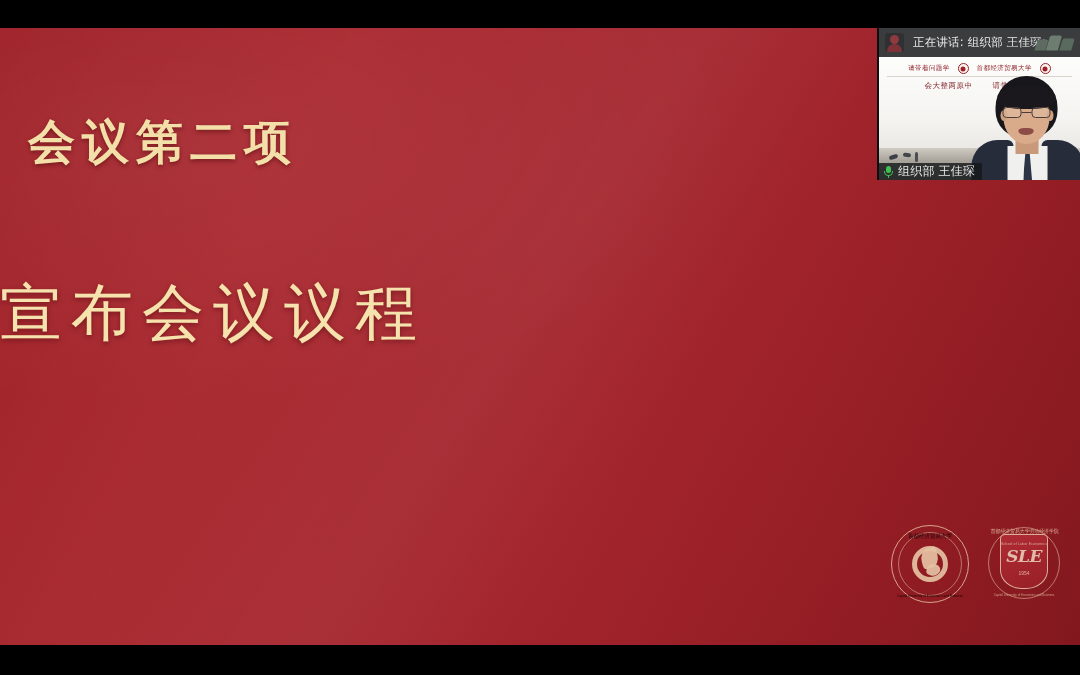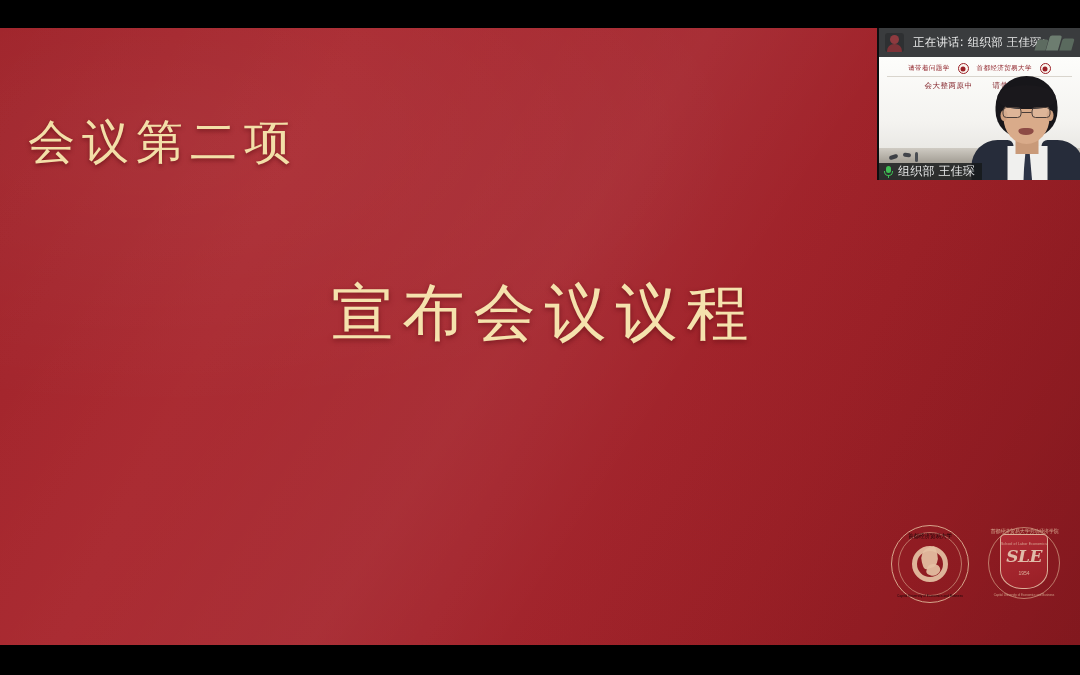--- a/index.html
+++ b/index.html
@@ -43,40 +43,38 @@
   .slide-inner { position:relative; z-index:2; width:100%; height:100%; }
 
   
   .slide-heading {
     position:absolute;
     left:28px; top:86px;
     font-family:"DejaVu Serif", "Liberation Serif", serif;
     font-size:47px;
     line-height:1.18;
     letter-spacing:7px;
-    font-weight:400;
+    font-weight:700;
     color:#f3dfa8;
     text-shadow:0 2px 4px rgba(80,8,12,0.55);
     white-space:nowrap;
   }
 
   
   .slide-title {
     position:absolute;
     left:0; right:0; top:248px;
-    text-align:center;
     font-family:"DejaVu Serif", "Liberation Serif", serif;
     font-size:62px;
     line-height:1.2;
     letter-spacing:9px;
     font-weight:400;
     color:#f5e2ad;
     text-shadow:0 2px 5px rgba(80,8,12,0.55);
     white-space:nowrap;
-    padding-left:9px;
   }
 
   
   .logo-cluster {
     position:absolute;
     right:19px; bottom:42px;
     display:flex; align-items:center; gap:18px;
   }
 
   

